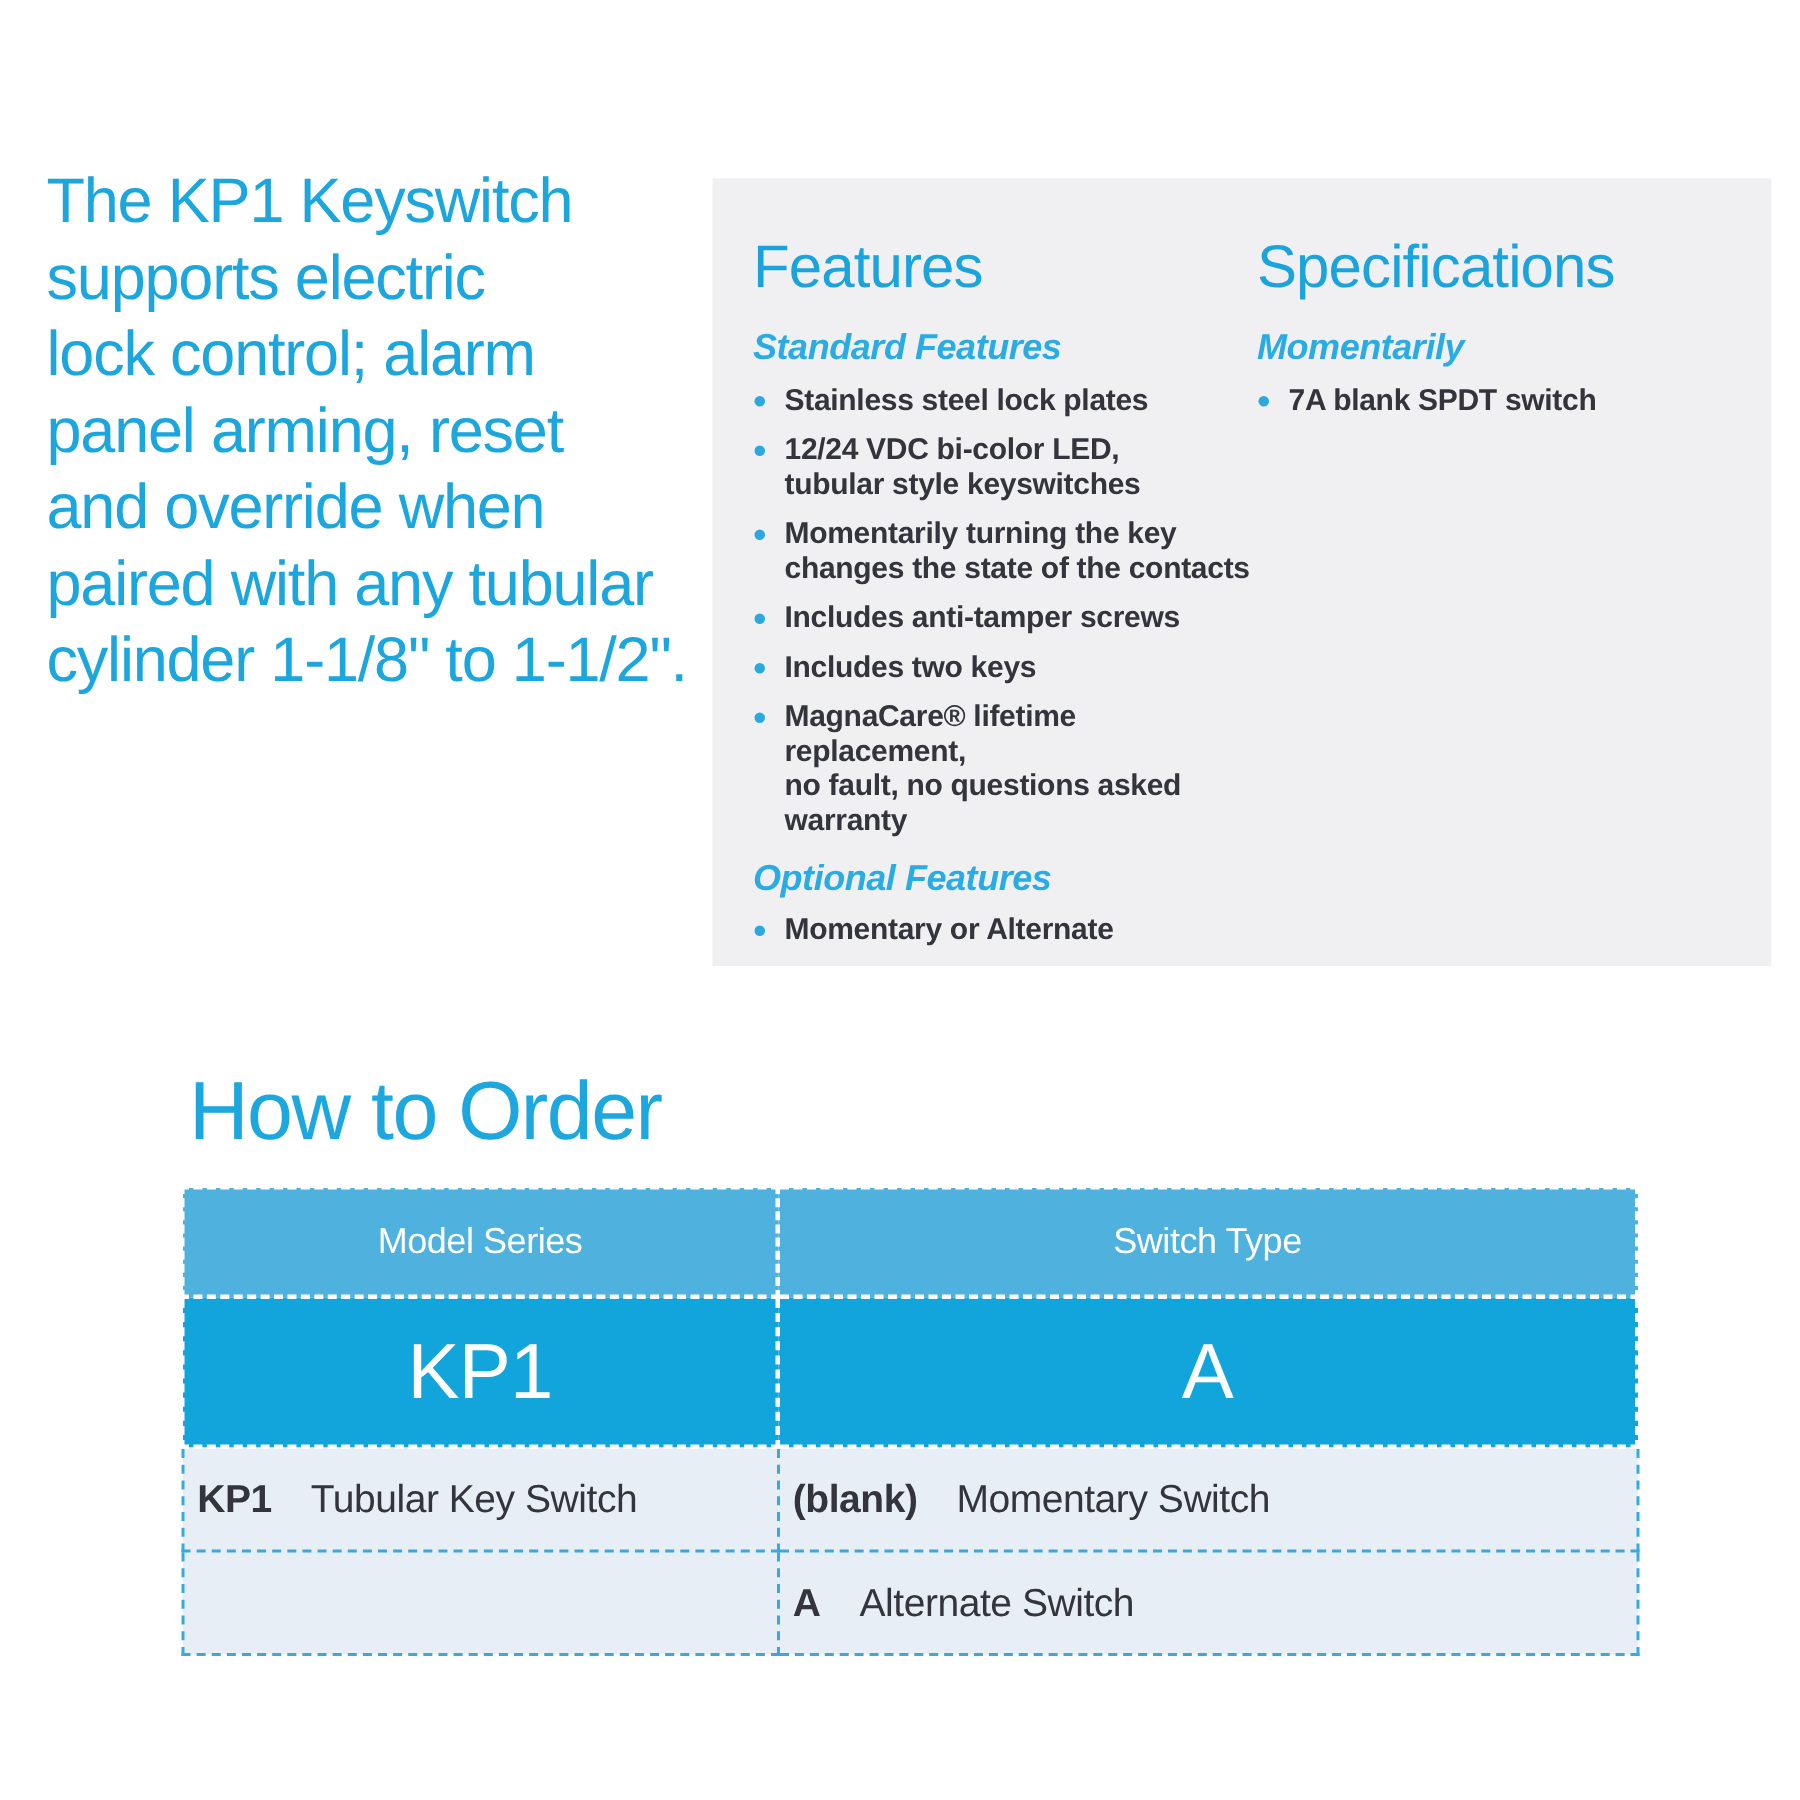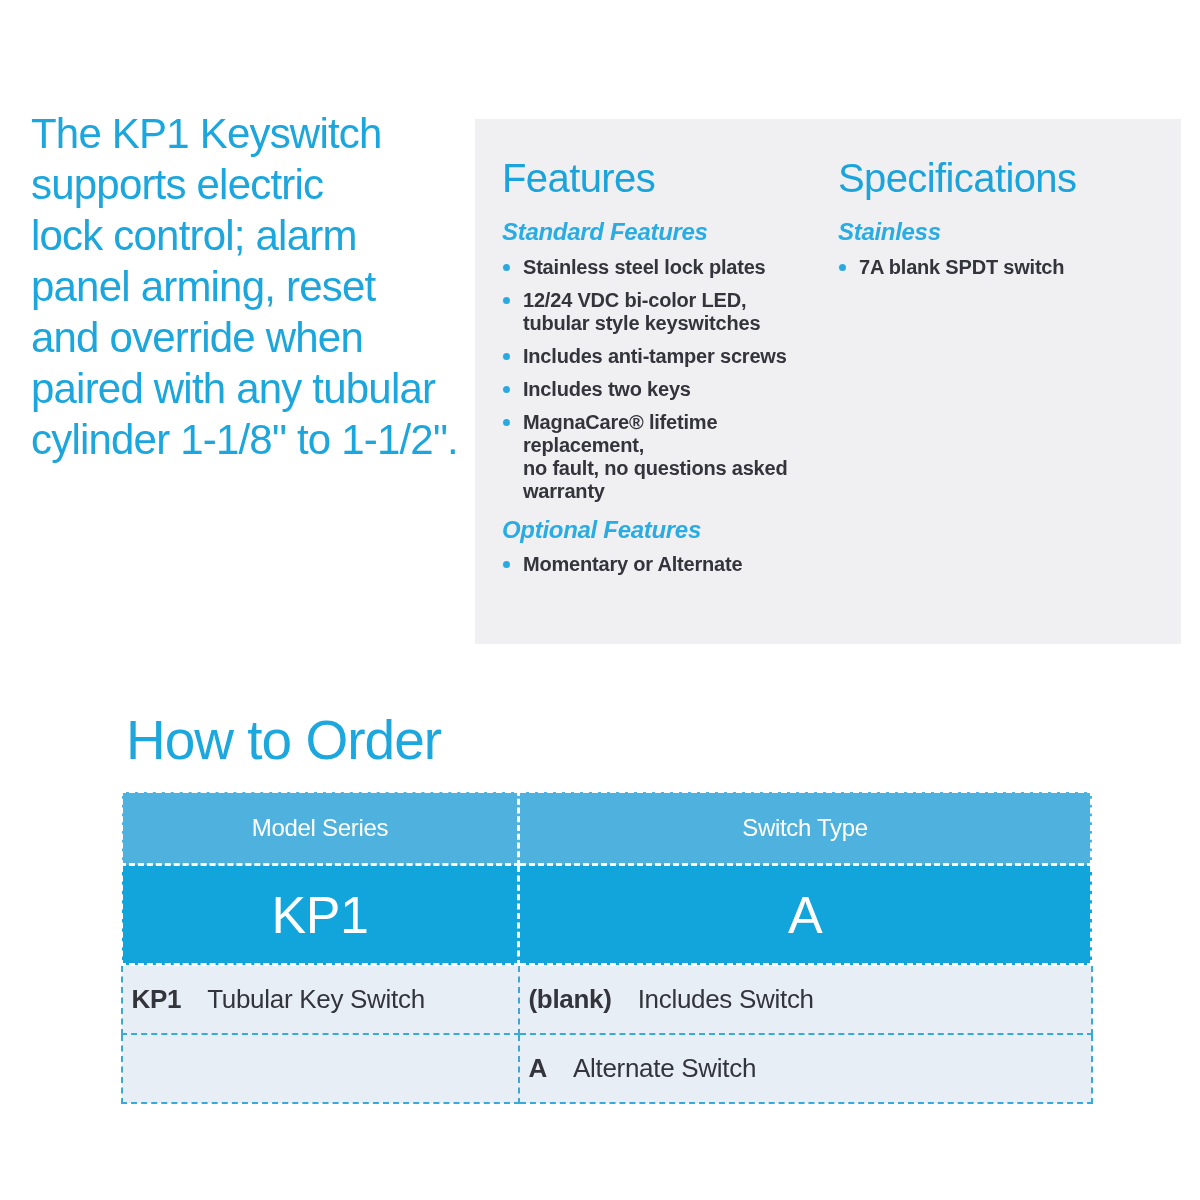--- a/index.html
+++ b/index.html
@@ -83,36 +83,38 @@
     <div class="panel-grid">
 
       <div class="col">
         <h2 class="section-title">Features</h2>
 
         <h3 class="sub-title">Standard Features</h3>
         <ul class="bullet-list roomy">
           <li>Stainless steel lock plates</li>
           <li>12/24 VDC bi-color LED,
 tubular style keyswitches</li>
+          <li>Momentarily turning the key
+changes the state of the contacts</li>
           <li>Includes anti-tamper screws</li>
           <li>Includes two keys</li>
           <li>MagnaCare® lifetime replacement,
 no fault, no questions asked warranty</li>
         </ul>
 
         <h3 class="sub-title">Optional Features</h3>
         <ul class="bullet-list">
           <li>Momentary or Alternate</li>
         </ul>
       </div>
 
       <div class="col">
         <h2 class="section-title">Specifications</h2>
 
-        <h3 class="sub-title">Stainless</h3>
+        <h3 class="sub-title">Momentarily</h3>
         <ul class="bullet-list">
           <li>7A blank SPDT switch</li>
         </ul>
       </div>
 
     </div>
   </section>
 
   <h1 class="order-title">How to Order</h1>
 
@@ -128,21 +130,21 @@
       </tr>
       <tr class="row-code">
         <td>KP1</td>
         <td>A</td>
       </tr>
       <tr class="row-opt">
         <td>
           <span class="code">KP1</span><span class="label">Tubular Key Switch</span>
         </td>
         <td>
-          <span class="code">(blank)</span><span class="label">Includes Switch</span>
+          <span class="code">(blank)</span><span class="label">Momentary Switch</span>
         </td>
       </tr>
       <tr class="row-opt">
         <td></td>
         <td>
           <span class="code">A</span><span class="label">Alternate Switch</span>
         </td>
       </tr>
     </tbody>
   </table>

